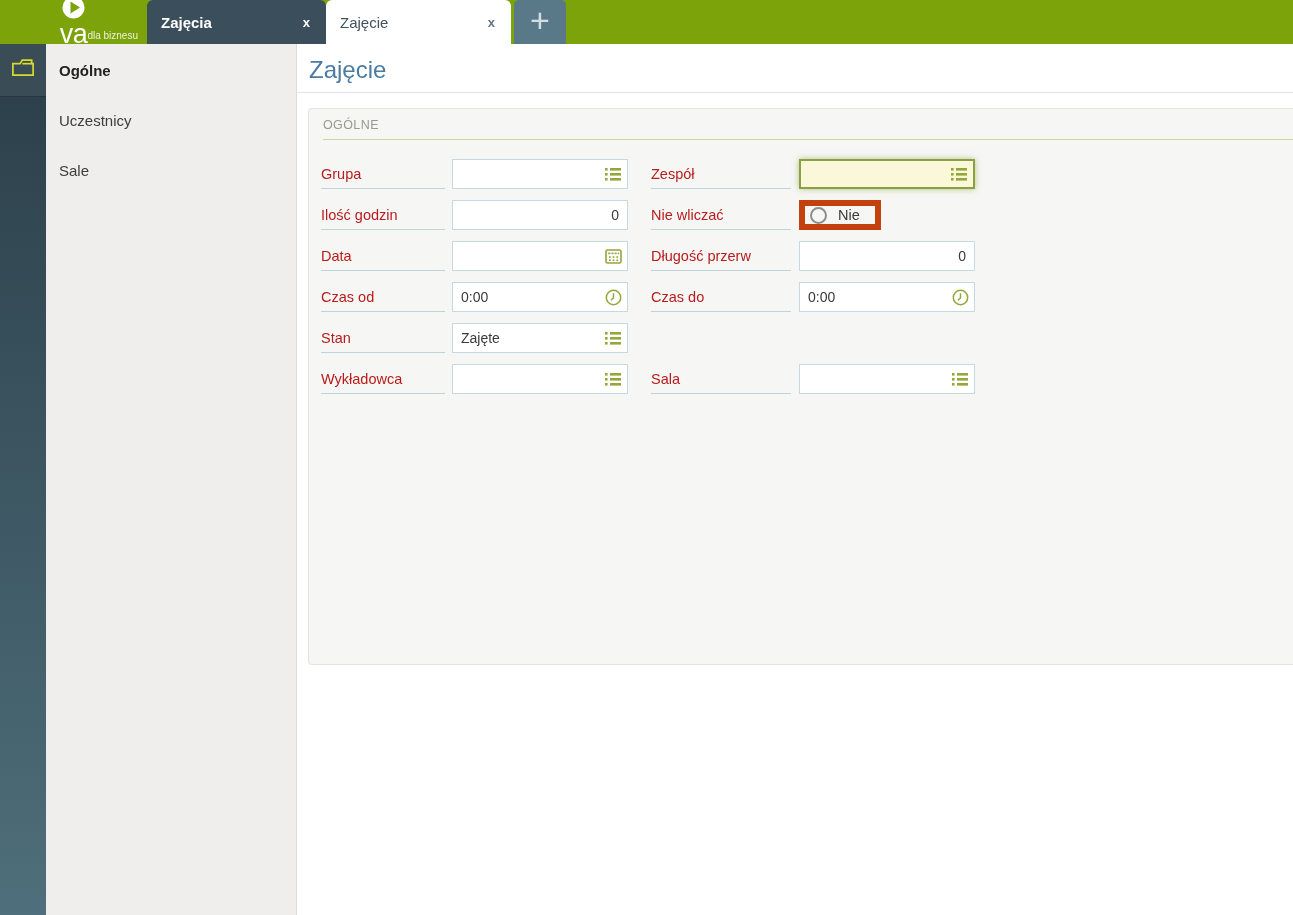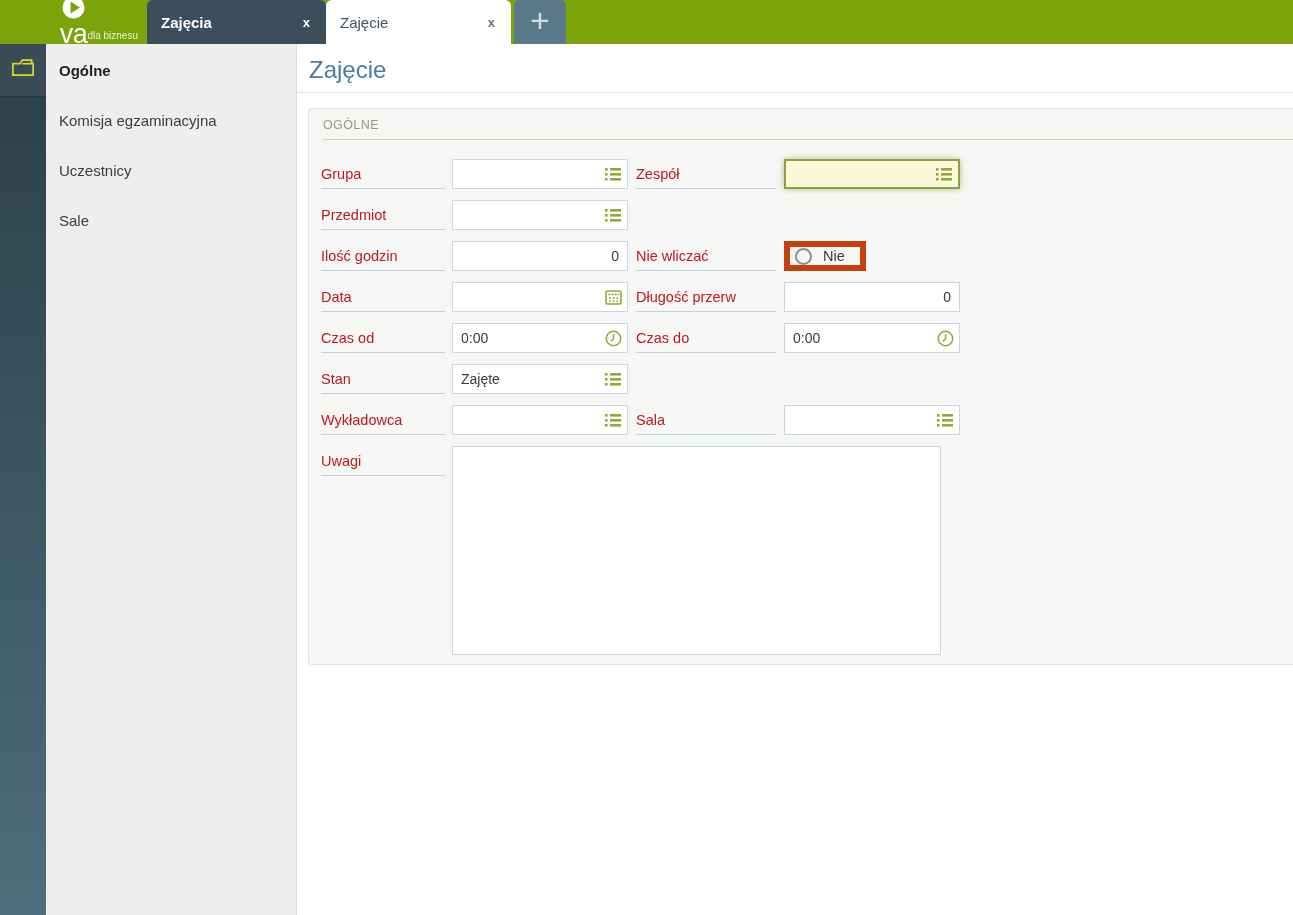--- a/index.html
+++ b/index.html
@@ -52,21 +52,21 @@
     background:#f6f6f4; border:1px solid #e3e3e0; border-right:none;
     border-radius:4px 0 0 4px; }
   .panel-title { margin:9px 0 0 14px; padding-bottom:7px; font-size:12.5px;
     color:#98988f; letter-spacing:.4px; border-bottom:1px solid #cdd79d; }
   .panel-body { padding:19px 0 0 12px; }
 
   .row { display:flex; margin-bottom:11px; }
   .lbl { width:124px; height:30px; border-bottom:1px solid #bdd3de;
     color:#b91c1c; font-size:14.5px; display:flex; align-items:center;
     white-space:nowrap; }
-  .lbl-r { width:140px; margin-left:8px; }
+  .lbl-r { width:140px; margin-left:23px; }
   .fld { width:176px; height:30px; border:1px solid #c6d9e2; background:#fff;
     display:flex; align-items:center; margin-left:7px; }
   .fld-r { margin-left:8px; }
   .fld input { flex:1; min-width:0; border:0; outline:0; background:transparent;
     font:14px "Liberation Sans",sans-serif; color:#3a3a3a; padding:0 0 0 8px; }
   .fld.num input { text-align:right; padding:0 8px 0 0; }
   .fld-btn { width:28px; height:100%; border:0; background:transparent;
     display:flex; align-items:center; justify-content:center; cursor:pointer; }
   .fld.focused { background:#faf8d8; border:2px solid #89a13e;
     box-shadow:0 0 6px rgba(137,161,62,.6); }
@@ -122,21 +122,20 @@
       <svg width="28" height="26" viewBox="0 0 36 36" fill="none" stroke="#d6da2a" stroke-width="2.4">
         <path d="M4 28 V12 H14 L17 7 H30 V12 H32 V28 Z"></path>
         <path d="M17 12 H30"></path>
       </svg>
     </span>
   </div>
 </div>
 
 <nav class="sidebar">
   <div class="side-item active">Ogólne</div>
-  <div class="side-item">Komisja egzaminacyjna</div>
   <div class="side-item">Uczestnicy</div>
   <div class="side-item">Sale</div>
 </nav>
 
 <div class="main">
   <div class="page-header">
     <h1 class="page-title">Zajęcie</h1>
   </div>
 
   <section class="panel">
@@ -168,36 +167,20 @@
                 <rect x="5" y="0" width="11" height="2.6"></rect>
                 <rect y="5" width="2.6" height="2.6"></rect>
                 <rect x="5" y="5" width="11" height="2.6"></rect>
                 <rect y="10" width="2.6" height="2.6"></rect>
                 <rect x="5" y="10" width="11" height="2.6"></rect>
               </svg>
           </button>
         </div>
       </div>
 
-      <div class="row">
-        <div class="lbl">Przedmiot</div>
-        <div class="fld">
-          <input value="" style="">
-          <button class="fld-btn">
-            <svg width="16" height="13" viewBox="0 0 16 13" fill="#93a73b">
-                <rect y="0" width="2.6" height="2.6"></rect>
-                <rect x="5" y="0" width="11" height="2.6"></rect>
-                <rect y="5" width="2.6" height="2.6"></rect>
-                <rect x="5" y="5" width="11" height="2.6"></rect>
-                <rect y="10" width="2.6" height="2.6"></rect>
-                <rect x="5" y="10" width="11" height="2.6"></rect>
-              </svg>
-          </button>
-        </div>
-      </div>
 
       <div class="row">
         <div class="lbl">Ilość godzin</div>
         <div class="fld num">
           <input value="0" style="">
         </div>
         <div class="lbl lbl-r">Nie wliczać</div>
         <div class="radio-box">
           <span class="radio-circle"></span>
           <span class="radio-label">Nie</span>
@@ -296,22 +279,16 @@
                 <rect x="5" y="0" width="11" height="2.6"></rect>
                 <rect y="5" width="2.6" height="2.6"></rect>
                 <rect x="5" y="5" width="11" height="2.6"></rect>
                 <rect y="10" width="2.6" height="2.6"></rect>
                 <rect x="5" y="10" width="11" height="2.6"></rect>
               </svg>
           </button>
         </div>
       </div>
 
-      <div class="row" style="margin-bottom:0;">
-        <div class="lbl">Uwagi</div>
-        <div class="fld-text">
-          <textarea style=""></textarea>
-        </div>
-      </div>
 
     </div>
   </section>
 </div>
 
 </body></html>

